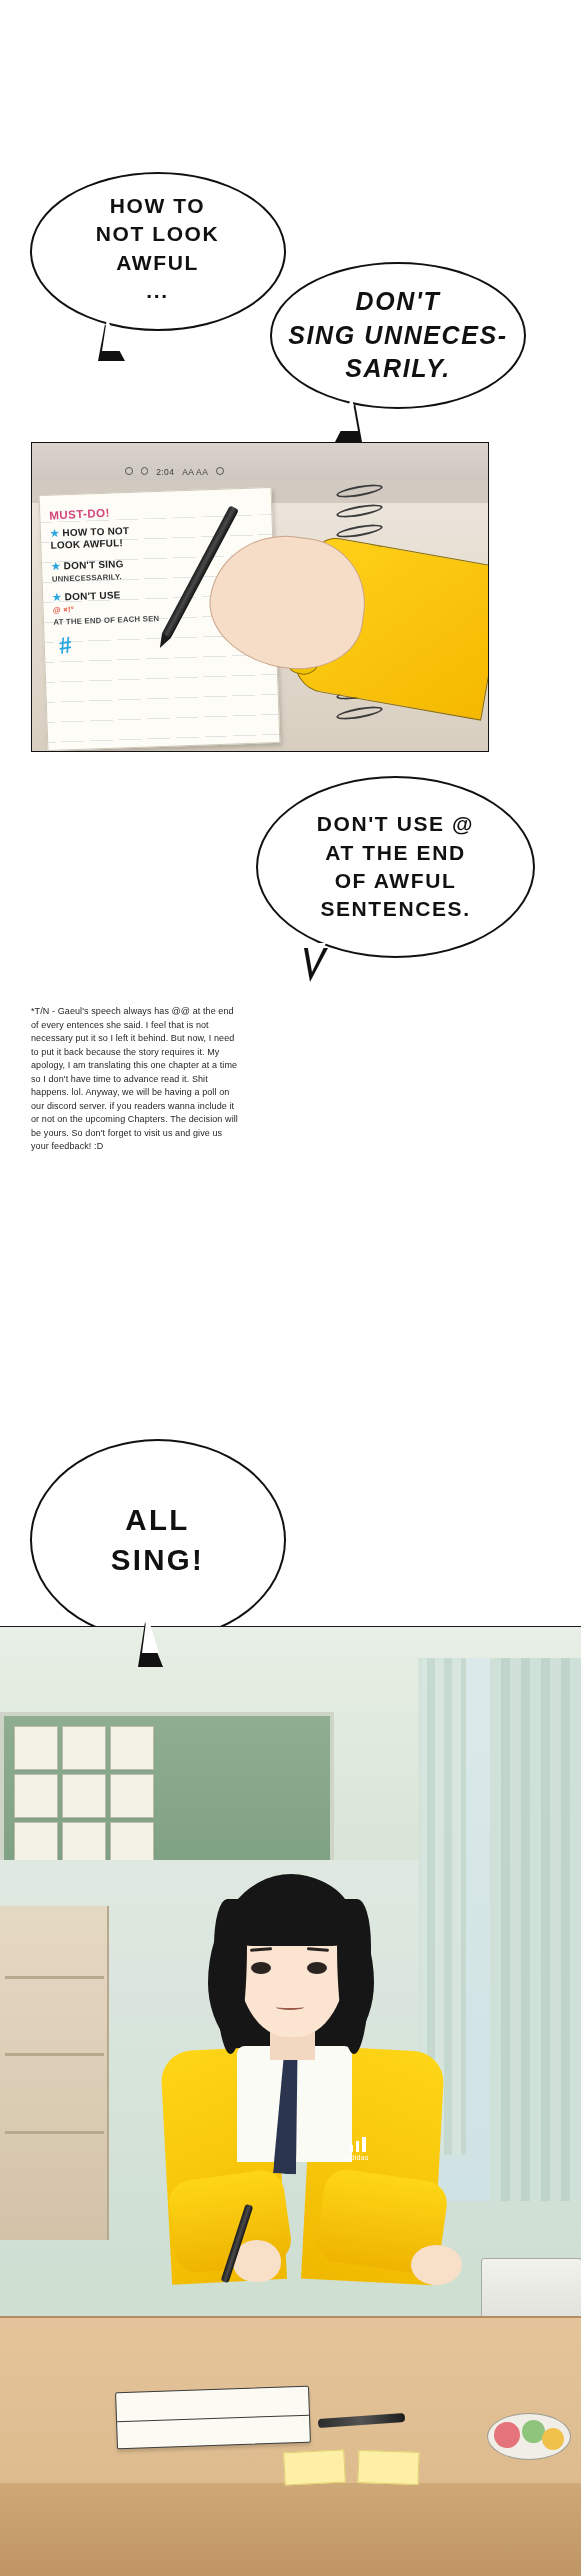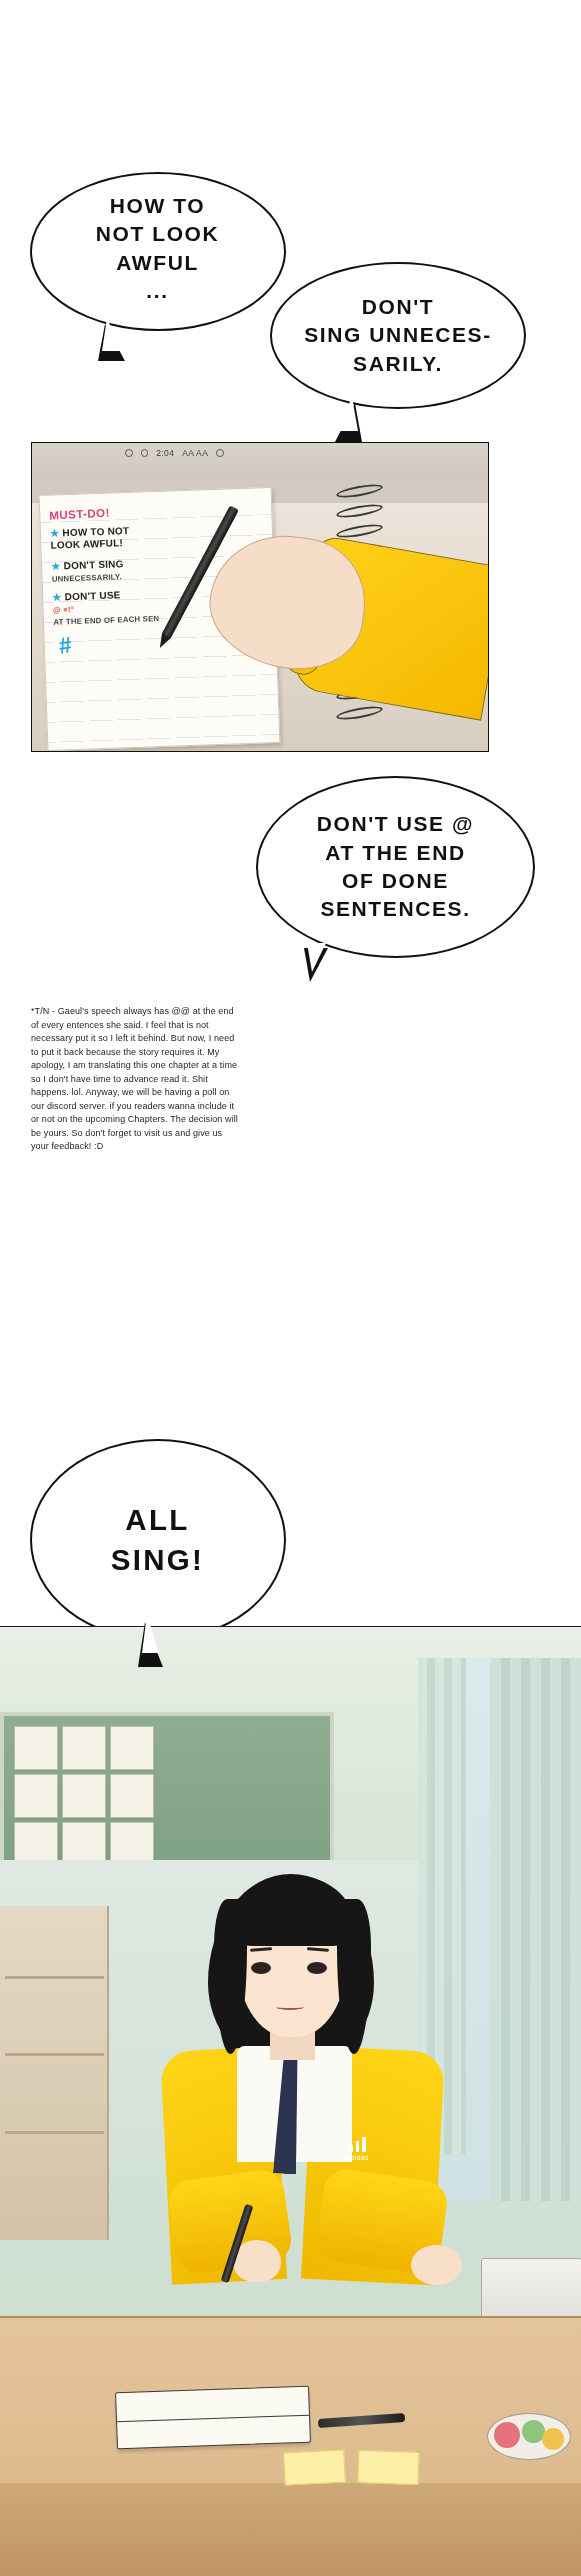--- a/index.html
+++ b/index.html
@@ -43,21 +43,22 @@
     height: 159px;
     font-size: 21px;
   }
   #bubble-howto .txt { transform: translateY(-3.1px); }
 
   #bubble-dont-sing {
     left: 270px;
     top: 262px;
     width: 256px;
     height: 147px;
-    font-size: 21px;
+    font-size: 25px;
+    font-style: italic;
   }
 
   #bubble-dont-use {
     left: 256px;
     top: 776px;
     width: 279px;
     height: 182px;
     font-size: 21px;
   }
 
@@ -206,22 +207,22 @@
   .nb-pen::after {
     content:"";
     position:absolute;
     bottom:-12.4px; left:0;
     border-left:5px solid transparent;
     border-right:5px solid transparent;
     border-top:14px solid #1d1d1d;
   }
   .nb-toolbar {
     position: absolute;
-    left: 93px; top: 5px;
-    display:flex; align-items:center; gap:7.8px;
+    left: 93px; top: 24px;
+    display:flex; gap:7.8px;
     font-size: 8.5px; color:#3c3c3c;
     letter-spacing:0.4px;
   }
   .nb-toolbar .dot {
     width: 7.8px; height:7.8px; border-radius:50%;
     border:1.2px solid #555;
     display:inline-block;
   }
 
   
@@ -505,21 +506,21 @@
 
   <div class="nb-sleeve"></div>
   <div class="nb-cuff"></div>
   <div class="nb-hand"></div>
   <div class="nb-pen"></div>
 </div>
 
 <div class="bubble" id="bubble-dont-use">
   <div class="txt">DON'T USE @
 AT THE END
-OF DONE
+OF AWFUL
 SENTENCES.</div>
 </div>
 <div class="tail tail-out" style="left:304px; top:948px; border-width:0 6.2px 34px 18.6px; border-color:transparent transparent #111111 transparent; transform: rotate(180deg);"></div>
 <div class="tail tail-in" style="left:307px; top:943px; border-width:0 5.4px 29.5px 14px; border-color:transparent transparent #ffffff transparent; transform: rotate(180deg);"></div>
 
 <div id="tn-note">*T/N - Gaeul's speech always has @@ at the end of every entences she said. I feel that is not necessary put it so I left it behind. But now, I need to put it back because the story requires it. My apology, I am translating this one chapter at a time so I don't have time to advance read it. Shit happens. lol. Anyway, we will be having a poll on our discord server. if you readers wanna include it or not on the upcoming Chapters. The decision will be yours. So don't forget to visit us and give us your feedback! :D</div>
 
 <div class="bubble" id="bubble-alldone">
   <div class="txt">ALL
 SING!</div>

